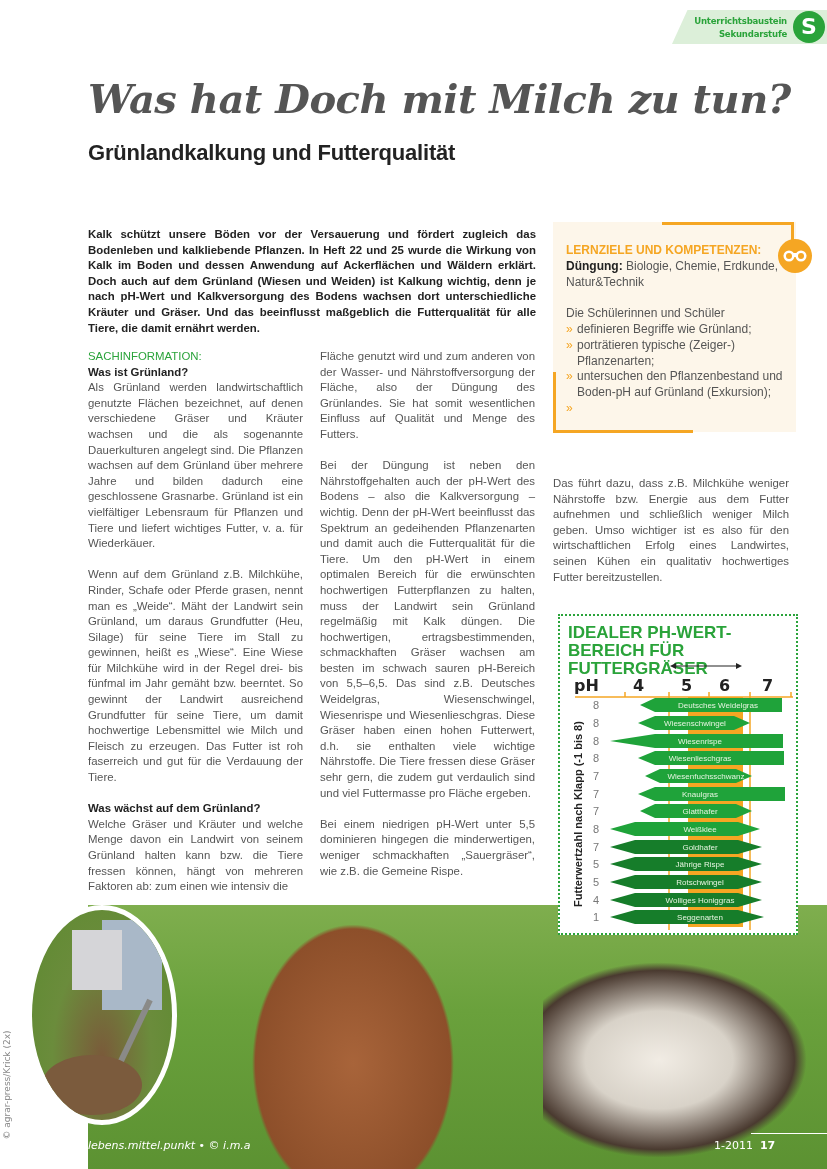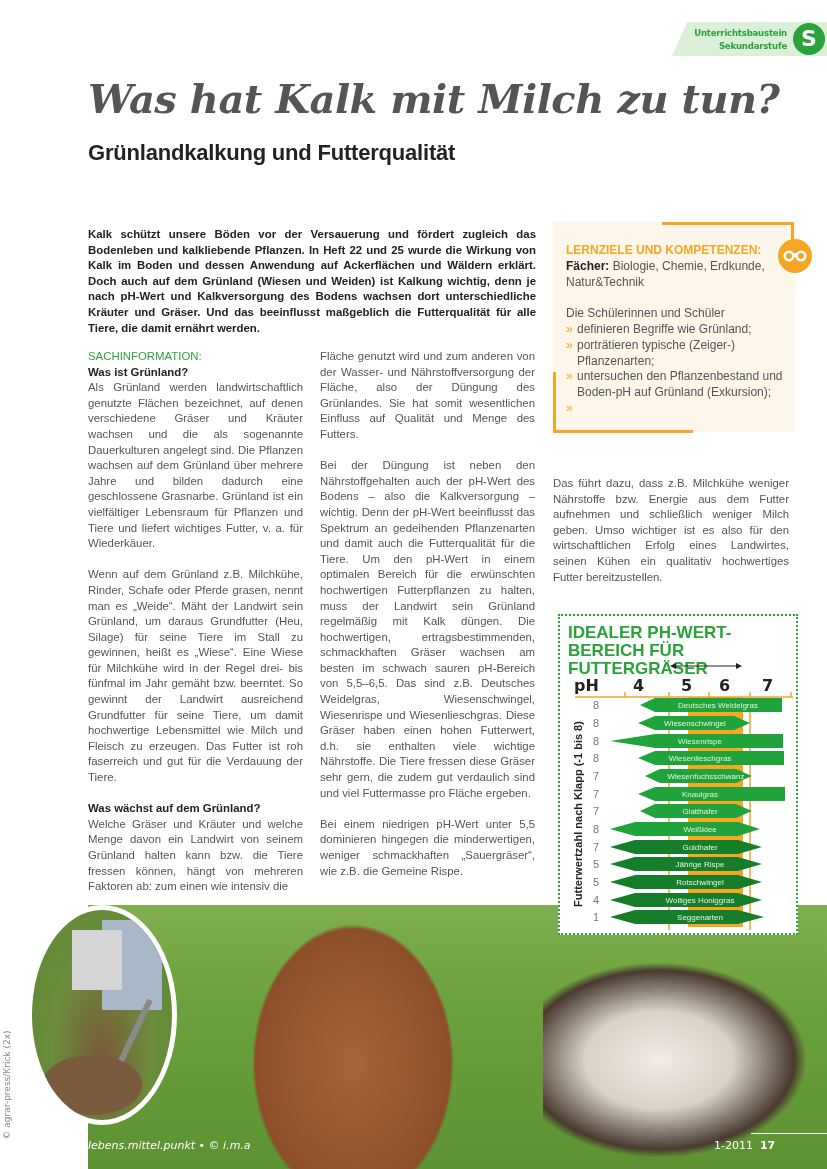--- a/index.html
+++ b/index.html
@@ -1,20 +1,20 @@
 <!DOCTYPE html>
 <html><head>
 <meta charset="utf-8">
 <style>
   * { box-sizing: border-box; margin: 0; padding: 0; }
   html, body { width: 827px; height: 1169px; background: #ffffff; overflow: hidden; }
   body { position: relative; font-family: "DejaVu Sans", sans-serif; color: #444; }
 
   
-  .tag { position: absolute; top: 22px; left: 672px; width: 155px; height: 28px; }
+  .tag { position: absolute; top: 10px; left: 672px; width: 155px; height: 28px; }
   .tag-bg { position: absolute; left: 0; top: 0; width: 155px; height: 34px; background: #dcefd9;
             clip-path: polygon(10% 0, 100% 0, 100% 100%, 0 100%); }
   .tag-text { position: absolute; right: 40px; top: 4px; text-align: right; color: #2aa33a;
               font-size: 9.5px; font-weight: bold; line-height: 13px; font-family: "DejaVu Sans Condensed", "DejaVu Sans", sans-serif; letter-spacing: -0.2px; }
   .tag-badge { position: absolute; right: 2px; top: 1px; width: 32px; height: 32px; border-radius: 50%;
                background: #2aa33a; color: #fff; font-weight: bold; font-size: 22px; text-align: center; line-height: 32px; }
 
   .title { position: absolute; left: 88px; top: 75px; font-family: "DejaVu Serif", serif; font-style: italic;
            font-size: 40px; color: #555; letter-spacing: -0.5px; }
   .subtitle { position: absolute; left: 88px; top: 140px; font-size: 22px; font-weight: bold; color: #222;
@@ -77,21 +77,21 @@
 
 <div class="tag">
   <div class="tag-bg"></div>
   <div class="tag-text">
     <div>Unterrichtsbaustein</div>
     <div>Sekundarstufe</div>
   </div>
   <div class="tag-badge">S</div>
 </div>
 
-<h1 class="title">Was hat Kalk mit Milch zu tun?</h1>
+<h1 class="title">Was hat Doch mit Milch zu tun?</h1>
 <h2 class="subtitle">Grünlandkalkung und Futterqualität</h2>
 
 <p class="lead">Kalk schützt unsere Böden vor der Versauerung und fördert zugleich das Bodenleben und kalkliebende Pflanzen. In Heft 22 und 25 wurde die Wirkung von Kalk im Boden und dessen Anwendung auf Ackerflächen und Wäldern erklärt. Doch auch auf dem Grünland (Wiesen und Weiden) ist Kalkung wichtig, denn je nach pH-Wert und Kalkversorgung des Bodens wachsen dort unterschiedliche Kräuter und Gräser. Und das beeinflusst maßgeblich die Futterqualität für alle Tiere, die damit ernährt werden.</p>
 
 <div class="col col1">
   <div class="sec-head">SACHINFORMATION:</div>
   <div class="sub-head">Was ist Grünland?</div>
   <p>Als Grünland werden landwirtschaftlich genutzte Flächen bezeichnet, auf denen verschiedene Gräser und Kräuter wachsen und die als sogenannte Dauerkulturen angelegt sind. Die Pflanzen wachsen auf dem Grünland über mehrere Jahre und bilden dadurch eine geschlossene Grasnarbe. Grünland ist ein vielfältiger Lebensraum für Pflanzen und Tiere und liefert wichtiges Futter, v. a. für Wiederkäuer.</p>
   <p>Wenn auf dem Grünland z.B. Milchkühe, Rinder, Schafe oder Pferde grasen, nennt man es „Weide“. Mäht der Landwirt sein Grünland, um daraus Grundfutter (Heu, Silage) für seine Tiere im Stall zu gewinnen, heißt es „Wiese“. Eine Wiese für Milchkühe wird in der Regel drei- bis fünfmal im Jahr gemäht bzw. beerntet. So gewinnt der Landwirt ausreichend Grundfutter für seine Tiere, um damit hochwertige Lebensmittel wie Milch und Fleisch zu erzeugen. Das Futter ist roh faserreich und gut für die Verdauung der Tiere.</p>
   <div class="sub-head">Was wächst auf dem Grünland?</div>
@@ -113,21 +113,21 @@
   <svg width="34" height="34" viewBox="0 0 34 34">
     <circle cx="11" cy="17" r="5.5" fill="#fff"></circle>
       <circle cx="23" cy="17" r="5.5" fill="#fff"></circle>
     <circle cx="11" cy="17" r="3" fill="#f5a623"></circle>
       <circle cx="23" cy="17" r="3" fill="#f5a623"></circle>
     <rect x="14" y="14" width="6" height="4" fill="#fff"></rect>
   </svg>
 </div>
 <div class="goals-inner">
   <div class="goals-title">LERNZIELE UND KOMPETENZEN:</div>
-  <div><b>Fächer:</b><span> Biologie, Chemie, Erdkunde, Natur&amp;Technik</span></div>
+  <div><b>Düngung:</b><span> Biologie, Chemie, Erdkunde, Natur&amp;Technik</span></div>
   <div style="height:15.8px"></div>
   <div>Die Schülerinnen und Schüler</div>
   <ul class="goals-list">
     <li><span class="bullet">»</span><span>definieren Begriffe wie Grünland;</span></li>
     <li><span class="bullet">»</span><span>porträtieren typische (Zeiger-) Pflanzenarten;</span></li>
     <li><span class="bullet">»</span><span>untersuchen den Pflanzenbestand und Boden-pH auf Grünland (Exkursion);</span></li>
     <li><span class="bullet">»</span></li>
   </ul>
 </div>
 

